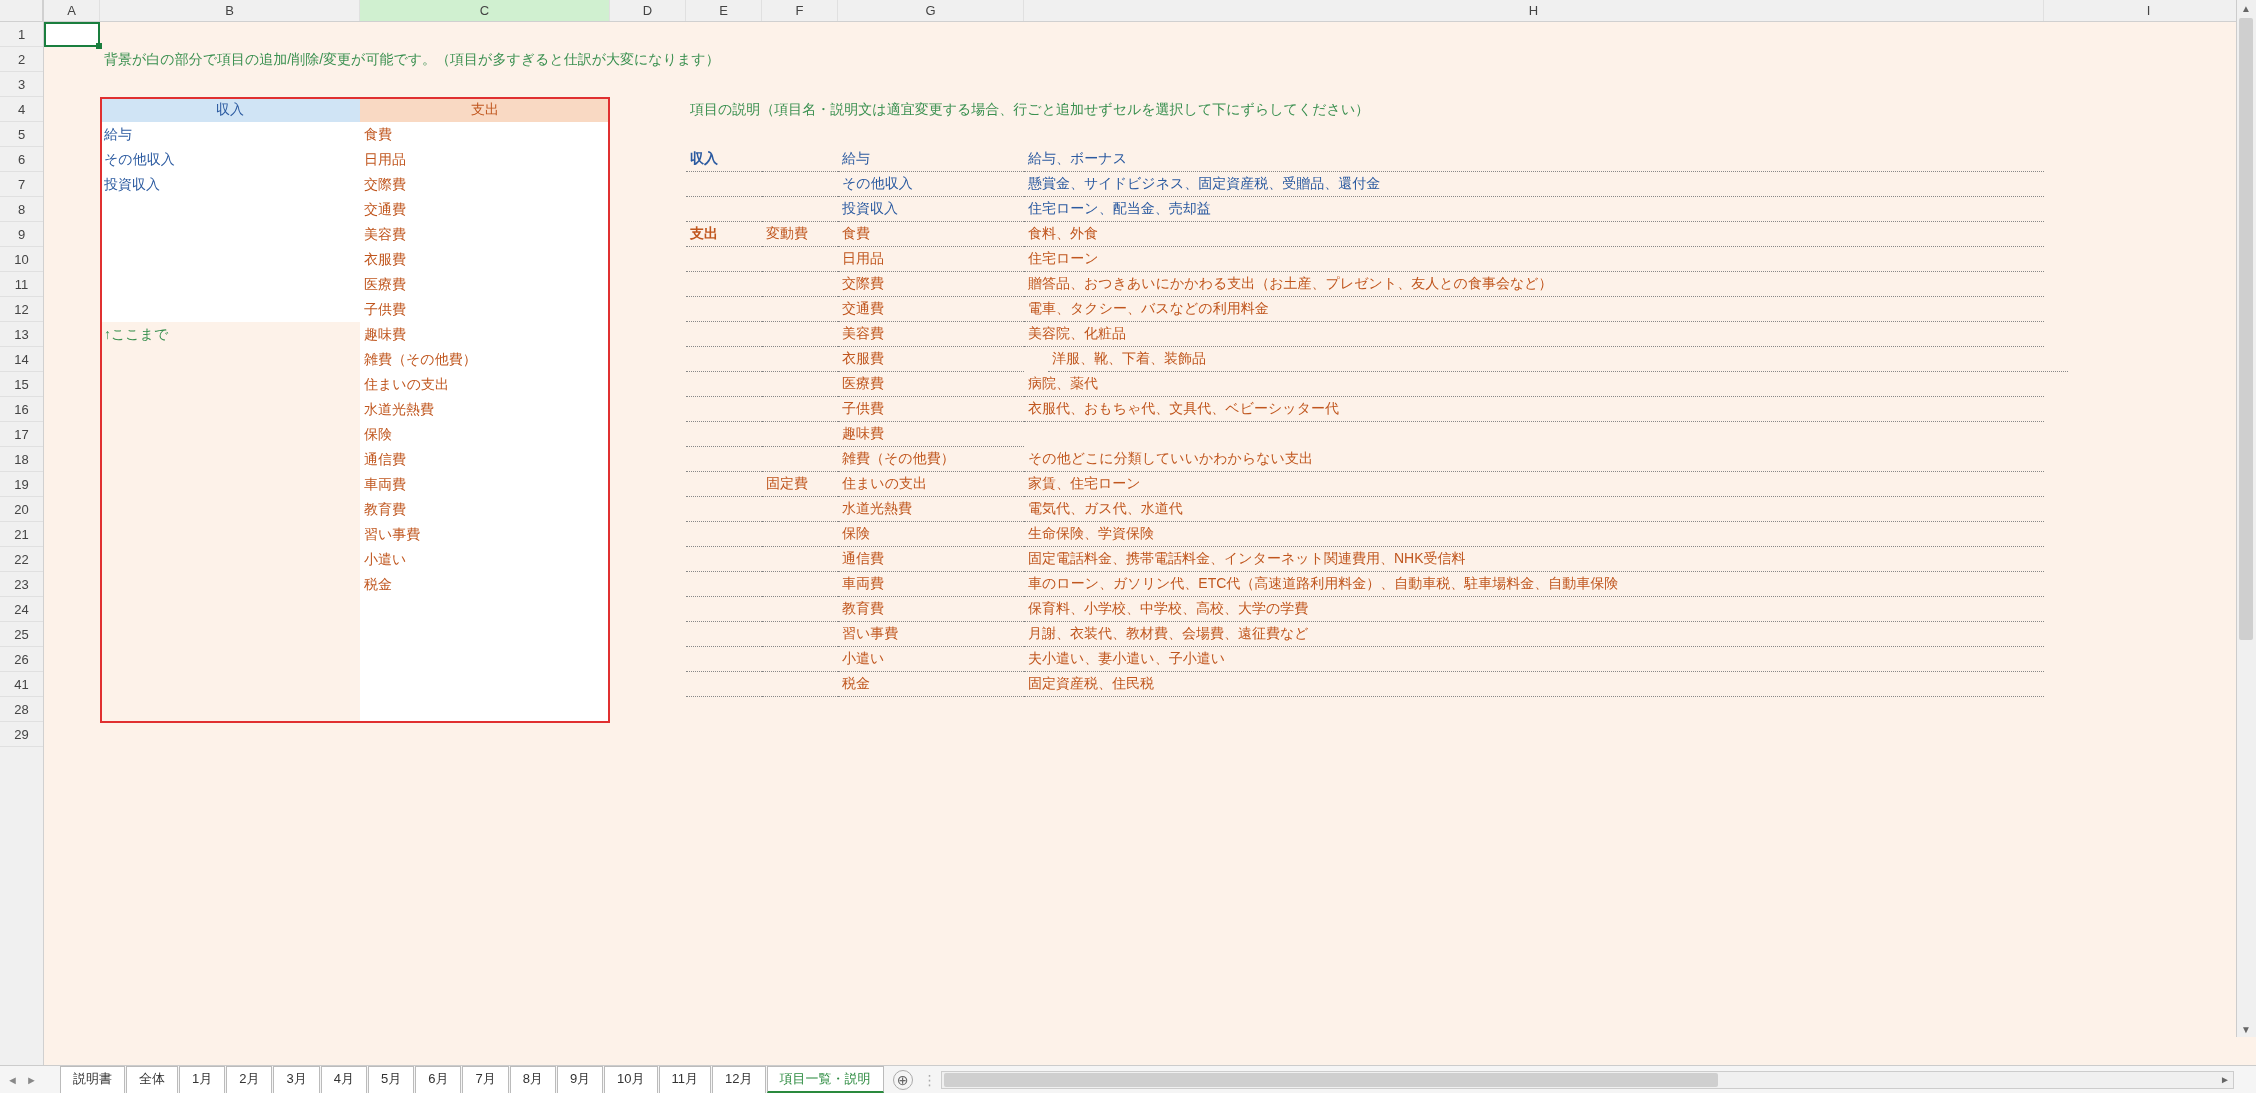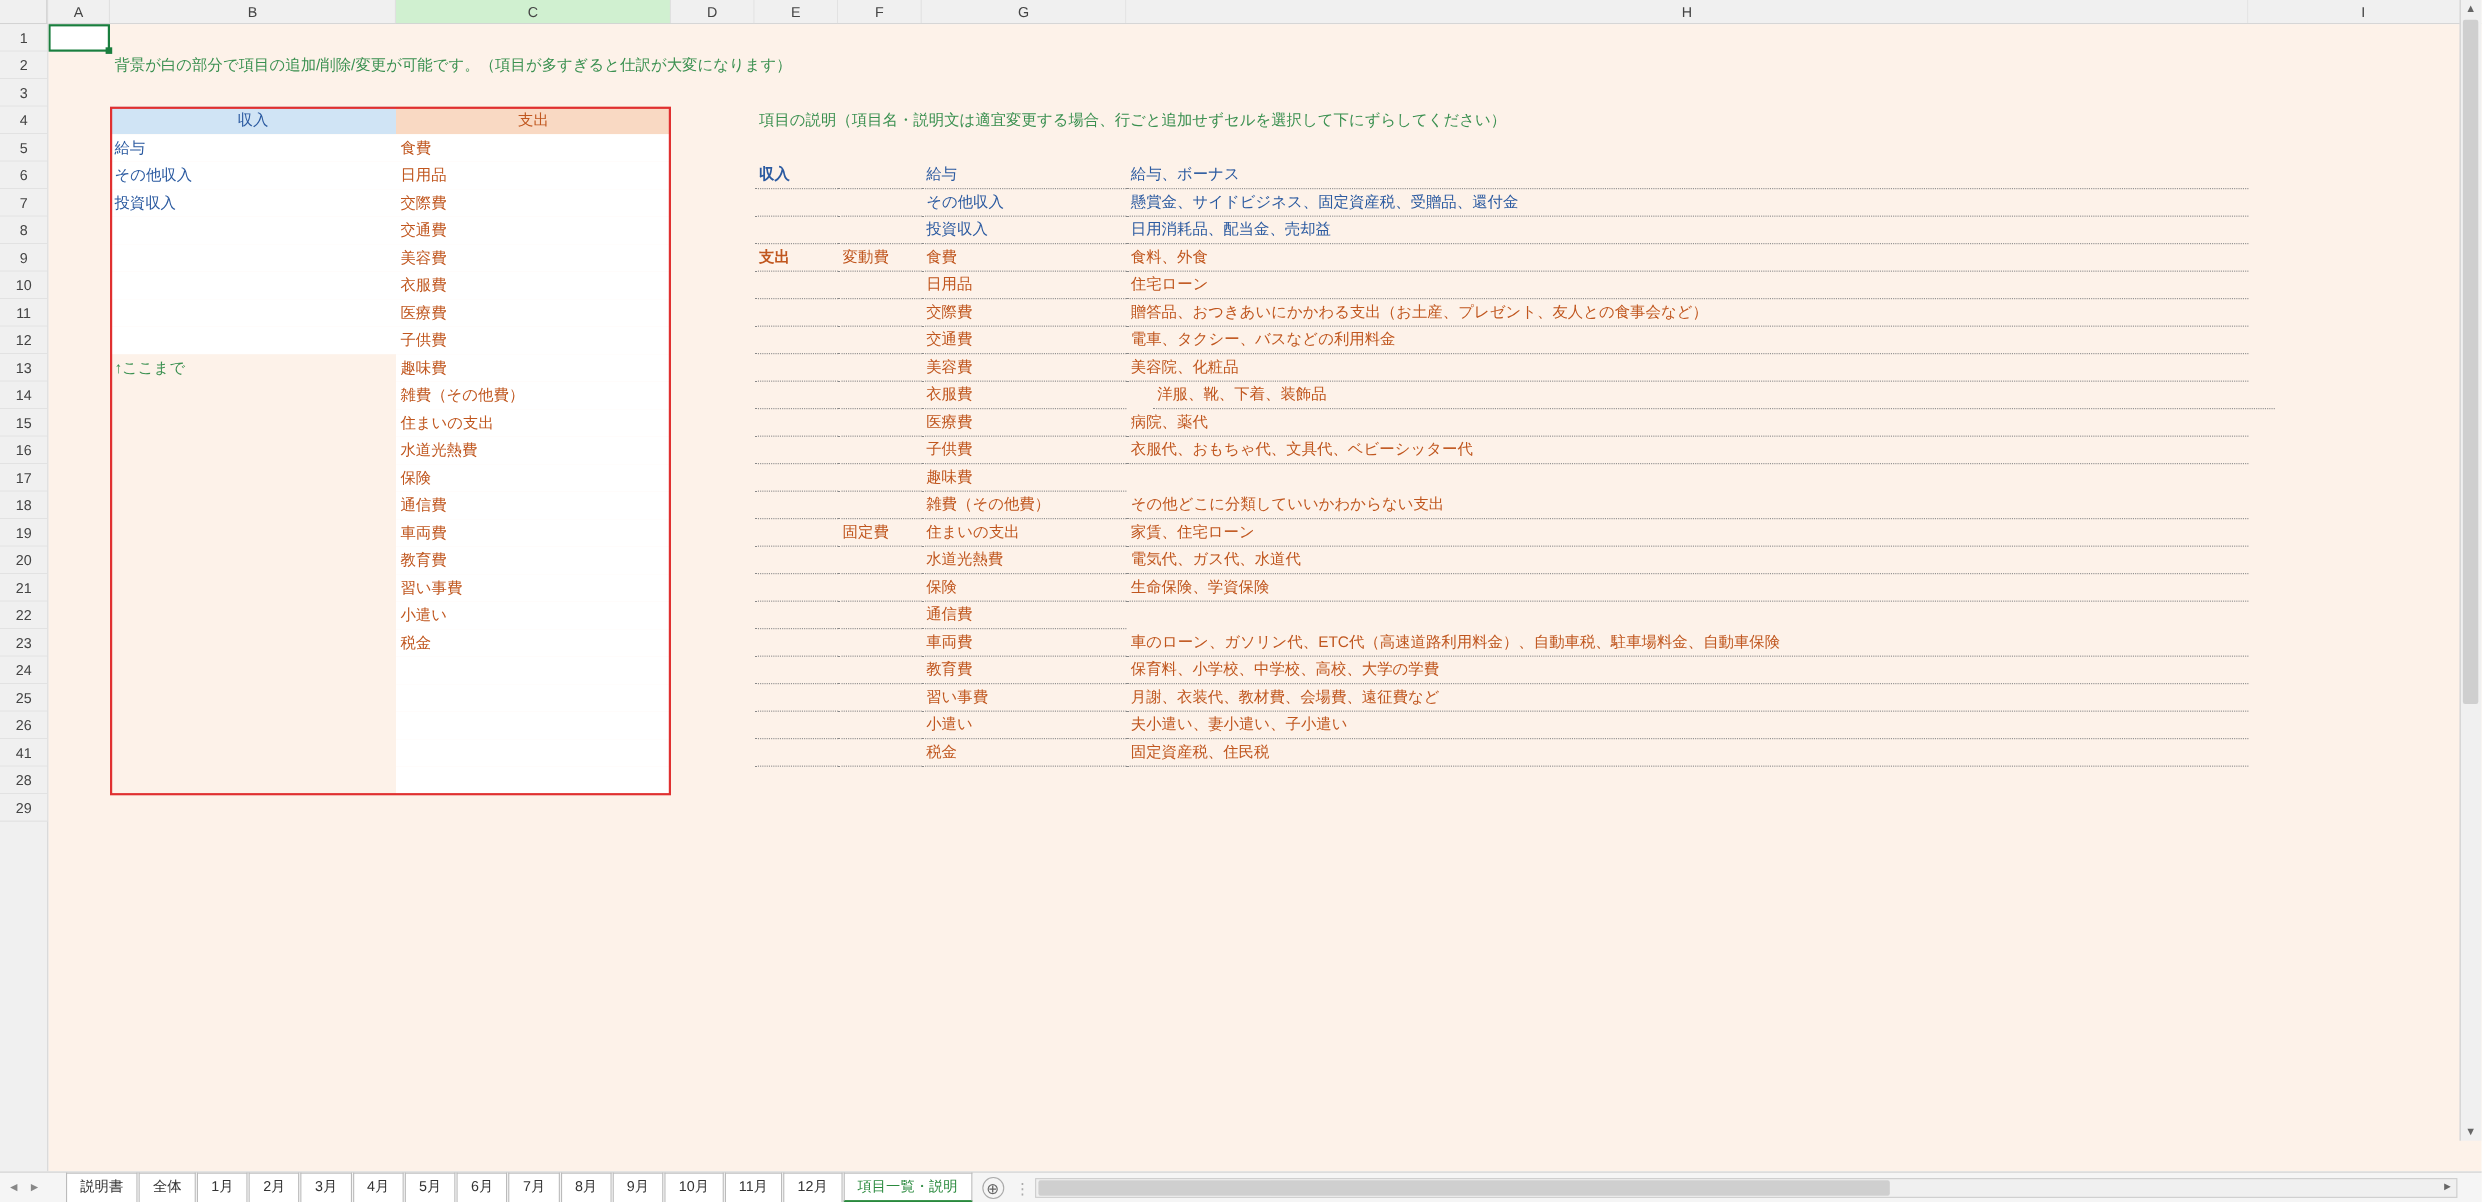--- a/index.html
+++ b/index.html
@@ -350,21 +350,21 @@
             <div class="cell col-H txt-blue dotted-bottom" style="width: 1020px;">懸賞金、サイドビジネス、固定資産税、受贈品、還付金</div>
           </div>
           <div class="grid-row">
             <div class="cell col-A" style="width: 56px;"></div>
             <div class="cell col-B white-cell" style="width: 260px;"></div>
             <div class="cell col-C white-cell txt-orange" style="width: 250px;">交通費</div>
             <div class="cell col-D" style="width: 76px;"></div>
             <div class="cell col-E dotted-bottom" style="width: 76px;"></div>
             <div class="cell col-F dotted-bottom" style="width: 76px;"></div>
             <div class="cell col-G txt-blue dotted-bottom" style="width: 186px;">投資収入</div>
-            <div class="cell col-H txt-blue dotted-bottom" style="width: 1020px;">日用消耗品、配当金、売却益</div>
+            <div class="cell col-H txt-blue dotted-bottom" style="width: 1020px;">住宅ローン、配当金、売却益</div>
           </div>
           <div class="grid-row">
             <div class="cell col-A" style="width: 56px;"></div>
             <div class="cell col-B white-cell" style="width: 260px;"></div>
             <div class="cell col-C white-cell txt-orange" style="width: 250px;">美容費</div>
             <div class="cell col-D" style="width: 76px;"></div>
             <div class="cell col-E txt-orange bold dotted-bottom" style="width: 76px;">支出</div>
             <div class="cell col-F txt-orange dotted-bottom" style="width: 76px;">変動費</div>
             <div class="cell col-G txt-orange dotted-bottom" style="width: 186px;">食費</div>
             <div class="cell col-H txt-orange dotted-bottom" style="width: 1020px;">食料、外食</div>
@@ -489,20 +489,21 @@
             <div class="cell col-H txt-orange dotted-bottom" style="width: 1020px; font-family: Liberation Mono, monospace;">生命保険、学資保険</div>
           </div>
           <div class="grid-row">
             <div class="cell col-A" style="width: 56px;"></div>
             <div class="cell col-B" style="width: 260px;"></div>
             <div class="cell col-C white-cell txt-orange" style="width: 250px;">小遣い</div>
             <div class="cell col-D" style="width: 76px;"></div>
             <div class="cell col-E dotted-bottom" style="width: 76px;"></div>
             <div class="cell col-F txt-orange dotted-bottom" style="width: 76px;"></div>
             <div class="cell col-G txt-orange dotted-bottom" style="width: 186px;">通信費</div>
+            <div class="cell col-H txt-orange dotted-bottom" style="width: 1020px;">固定電話料金、携帯電話料金、インターネット関連費用、NHK受信料</div>
           </div>
           <div class="grid-row">
             <div class="cell col-A" style="width: 56px;"></div>
             <div class="cell col-B" style="width: 260px;"></div>
             <div class="cell col-C white-cell txt-orange" style="width: 250px;">税金</div>
             <div class="cell col-D" style="width: 76px;"></div>
             <div class="cell col-E dotted-bottom" style="width: 76px;"></div>
             <div class="cell col-F txt-orange dotted-bottom" style="width: 76px;"></div>
             <div class="cell col-G txt-orange dotted-bottom" style="width: 186px;">車両費</div>
             <div class="cell col-H txt-orange dotted-bottom" style="width: 1020px;">車のローン、ガソリン代、ETC代（高速道路利用料金）、自動車税、駐車場料金、自動車保険</div>

